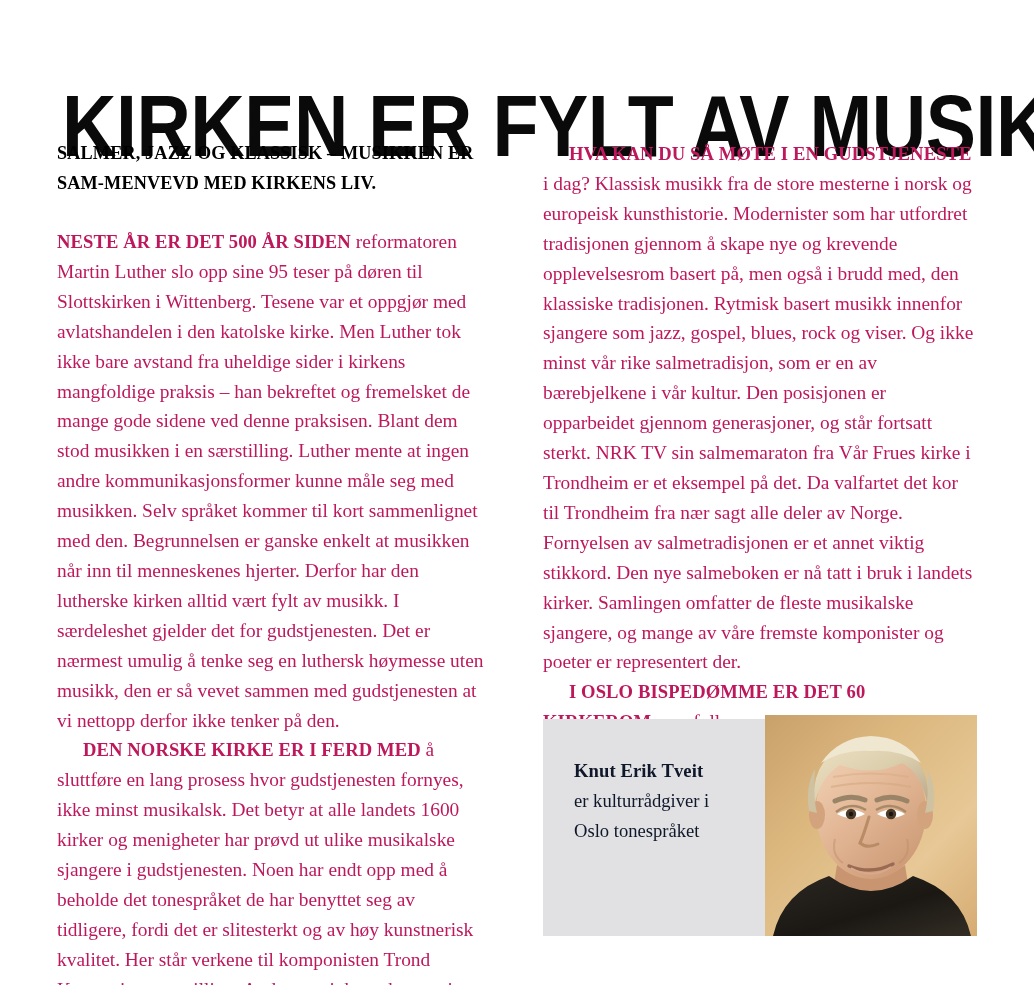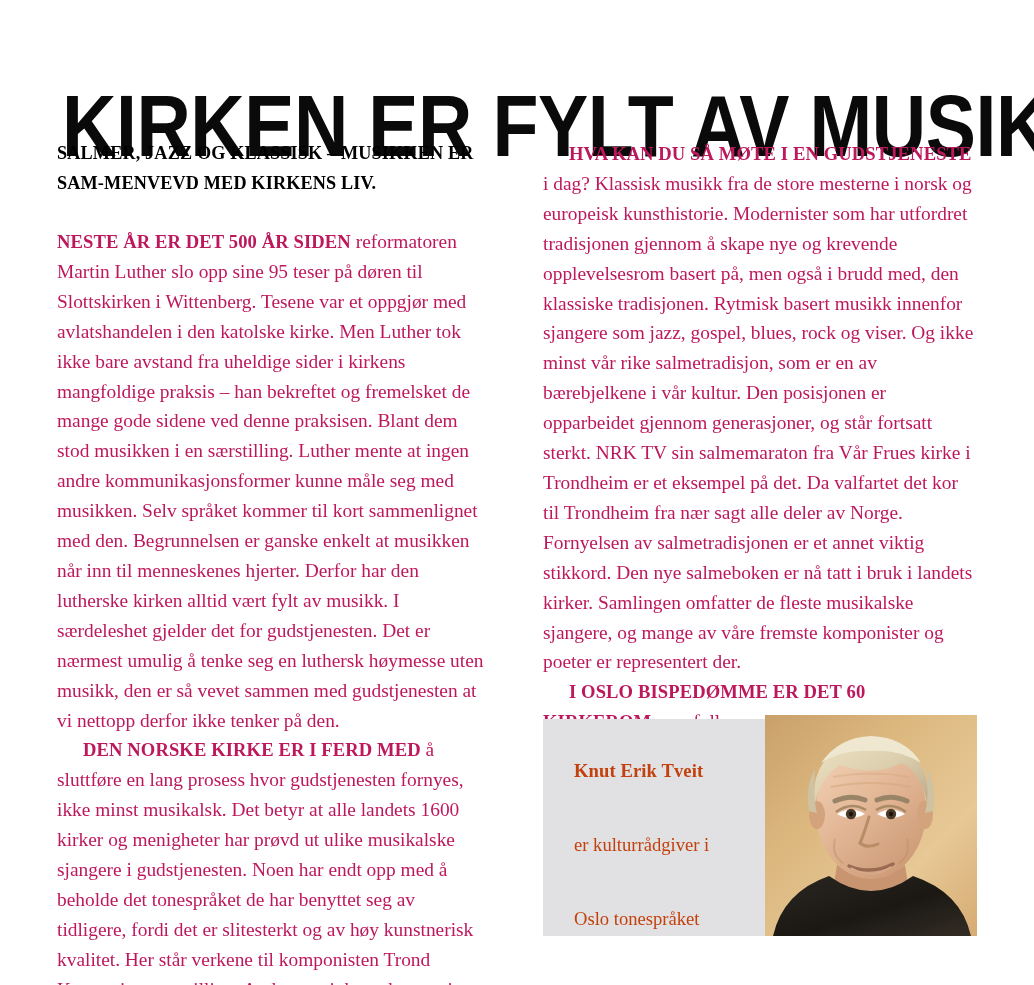--- a/index.html
+++ b/index.html
@@ -98,28 +98,28 @@
     height: 217px;
     background: #e1e1e3;
   }
   .byline-text {
     position: absolute;
     left: 31px;
     top: 37px;
     width: 200px;
     font-size: 18.6px;
     line-height: 30px;
-    color: #c2410c;
+    color: #0f172a;
   }
   .byline-name {
     display: block;
     font-weight: 700;
     letter-spacing: 0.1px;
   }
-  .byline-role { display: block; margin-top: 44px; }
+  .byline-role { display: block; }
 
   
   .portrait {
     position: absolute;
     left: 222px;
     top: -4px;
     width: 212px;
     height: 221px;
     overflow: hidden;
     background: #d9b278;

